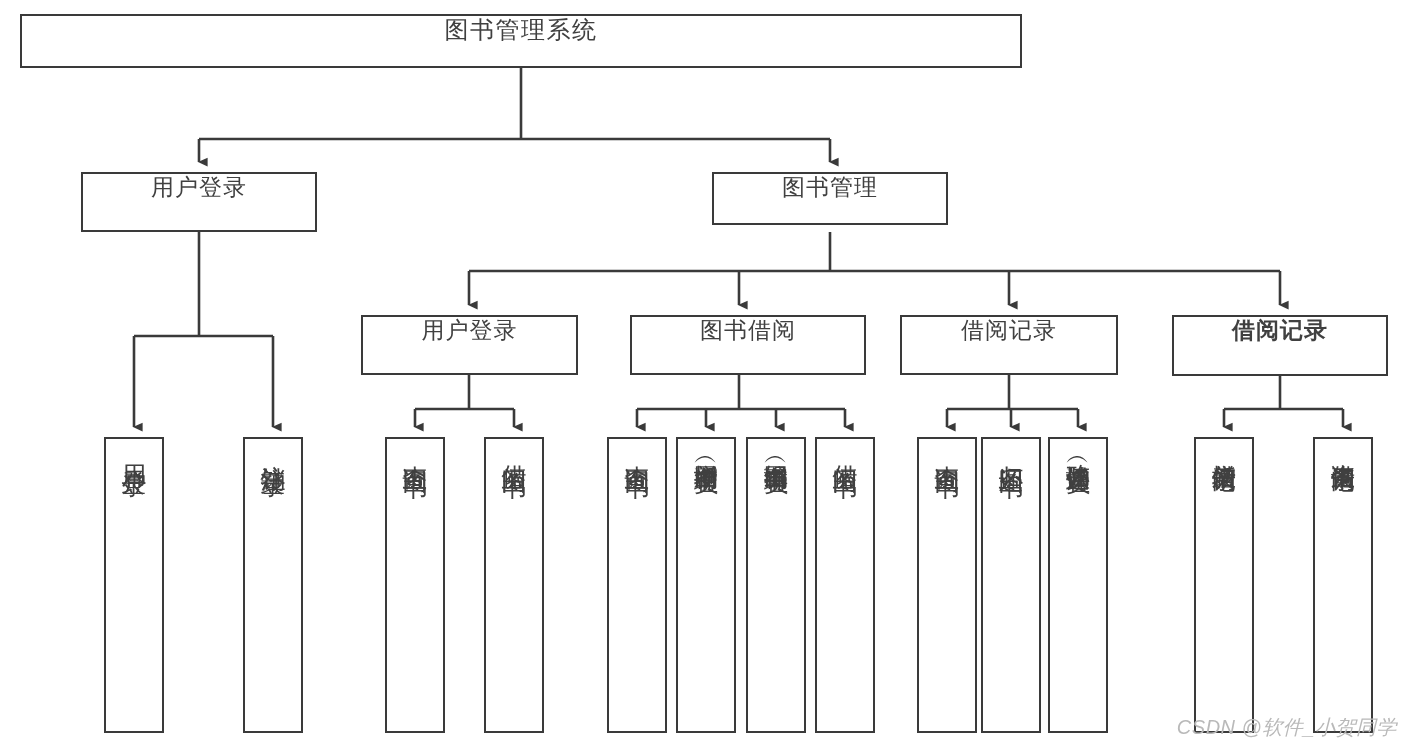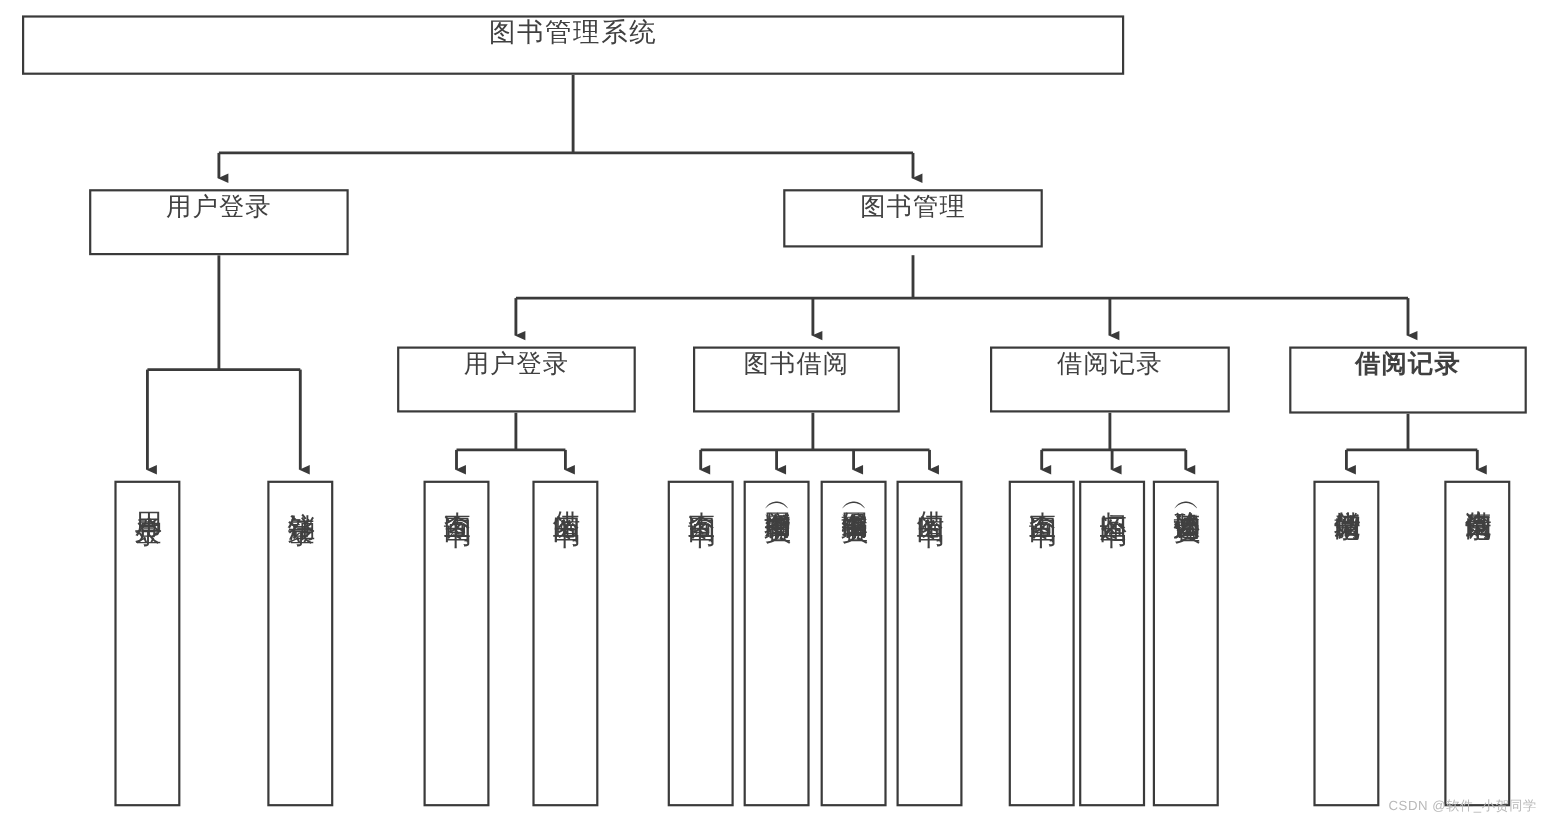--- a/index.html
+++ b/index.html
@@ -65,26 +65,27 @@
     white-space: nowrap;
   }
   .node.v.tall .node-label {
     font-size: 24px;
     letter-spacing: 1px;
   }
   #watermark {
     position: absolute;
     right: 8px;
     bottom: 6px;
-    font-size: 12px;
+    font-size: 20px;
     color: #b9b9b9;
     letter-spacing: 0.5px;
     z-index: 5;
     white-space: nowrap;
     pointer-events: none;
+    font-style: italic;
   }
 </style>
 </head>
 <body>
 
 <div id="diagram-root">
 
   <svg id="edge-layer" viewBox="0 0 1405 747" xmlns="http://www.w3.org/2000/svg">
     <defs>
       <marker id="arrowhead" markerWidth="11" markerHeight="11" refX="4.6" refY="9.2" orient="auto" markerUnits="userSpaceOnUse">
@@ -144,21 +145,21 @@
   <div class="node h" style="left:81px; top:172px; width:236px; height:60px;">
     <span class="node-label">用户登录</span>
   </div>
   <div class="node h" style="left:712px; top:172px; width:236px; height:53px;">
     <span class="node-label">图书管理</span>
   </div>
 
   <div class="node h" style="left:361px; top:315px; width:217px; height:60px;">
     <span class="node-label">用户登录</span>
   </div>
-  <div class="node h" style="left:630px; top:315px; width:188px; height:60px;">
+  <div class="node h" style="left:630px; top:315px; width:236px; height:60px;">
     <span class="node-label">图书借阅</span>
   </div>
   <div class="node h" style="left:900px; top:315px; width:218px; height:60px;">
     <span class="node-label">借阅记录</span>
   </div>
   <div class="node h" style="left:1172px; top:315px; width:216px; height:61px;font-weight:bold;">
     <span class="node-label">借阅记录</span>
   </div>
 
   <div class="node v" style="left:104px; top:437px; width:60px; height:296px;">

